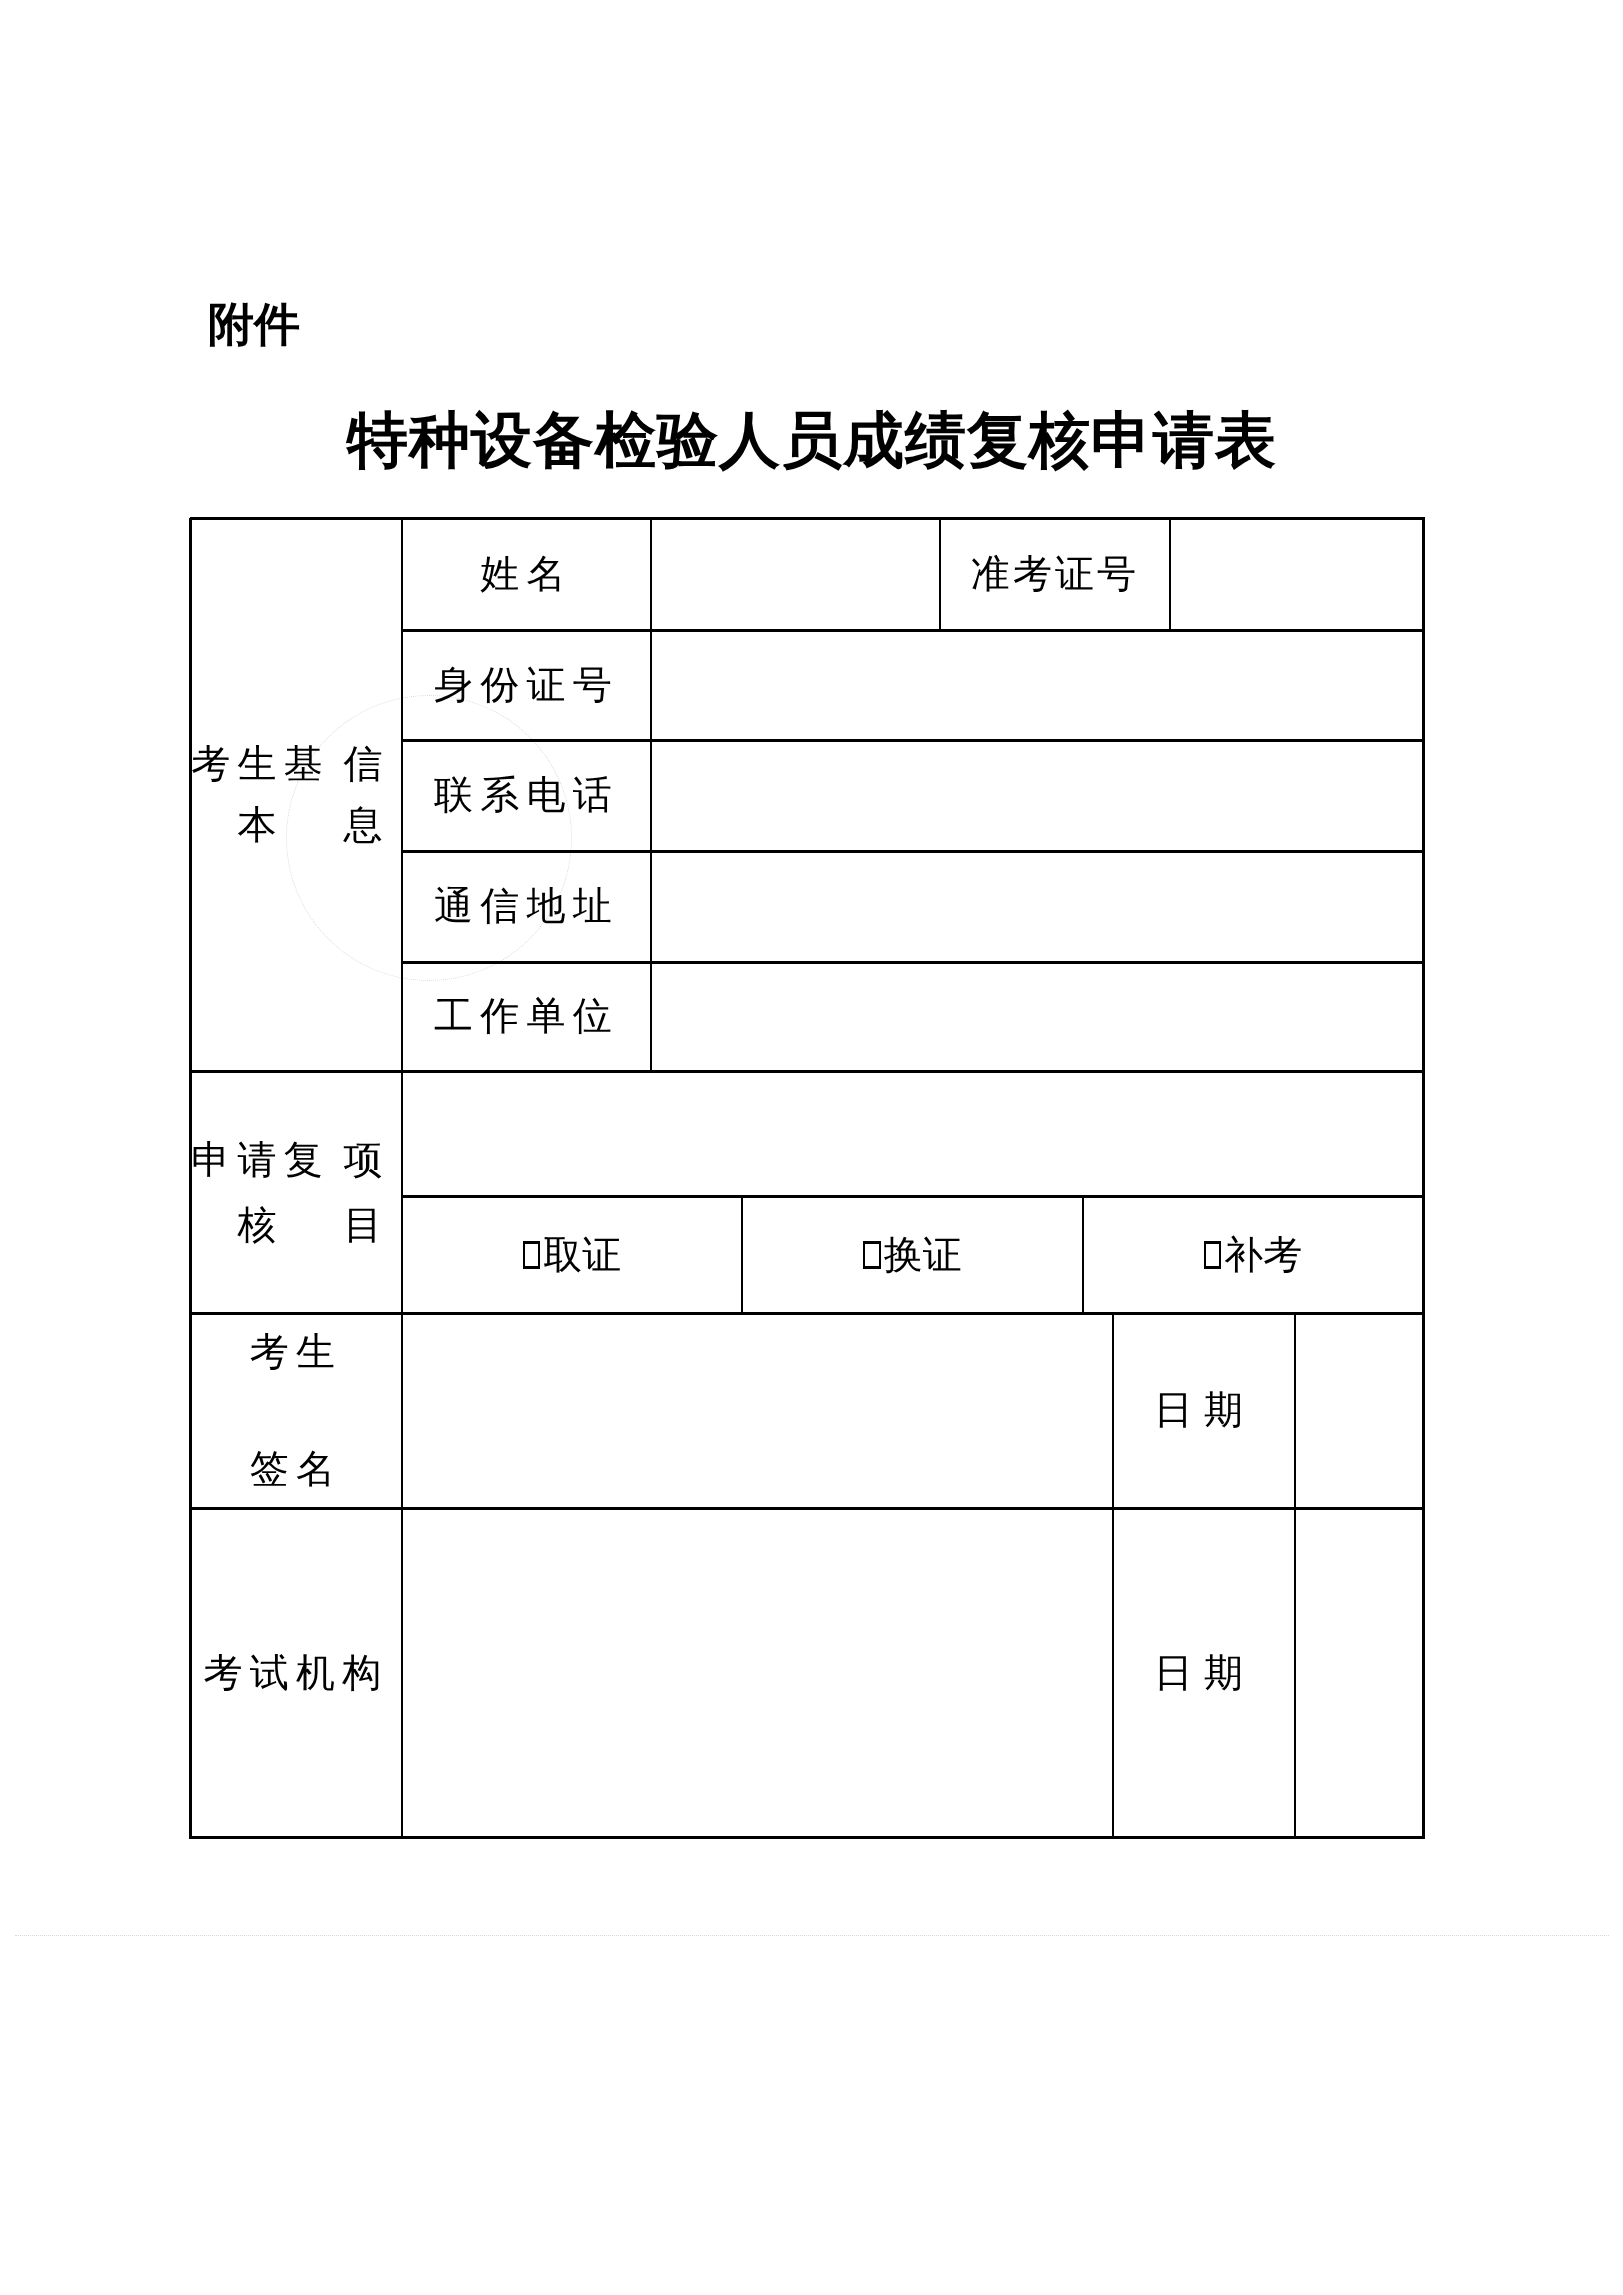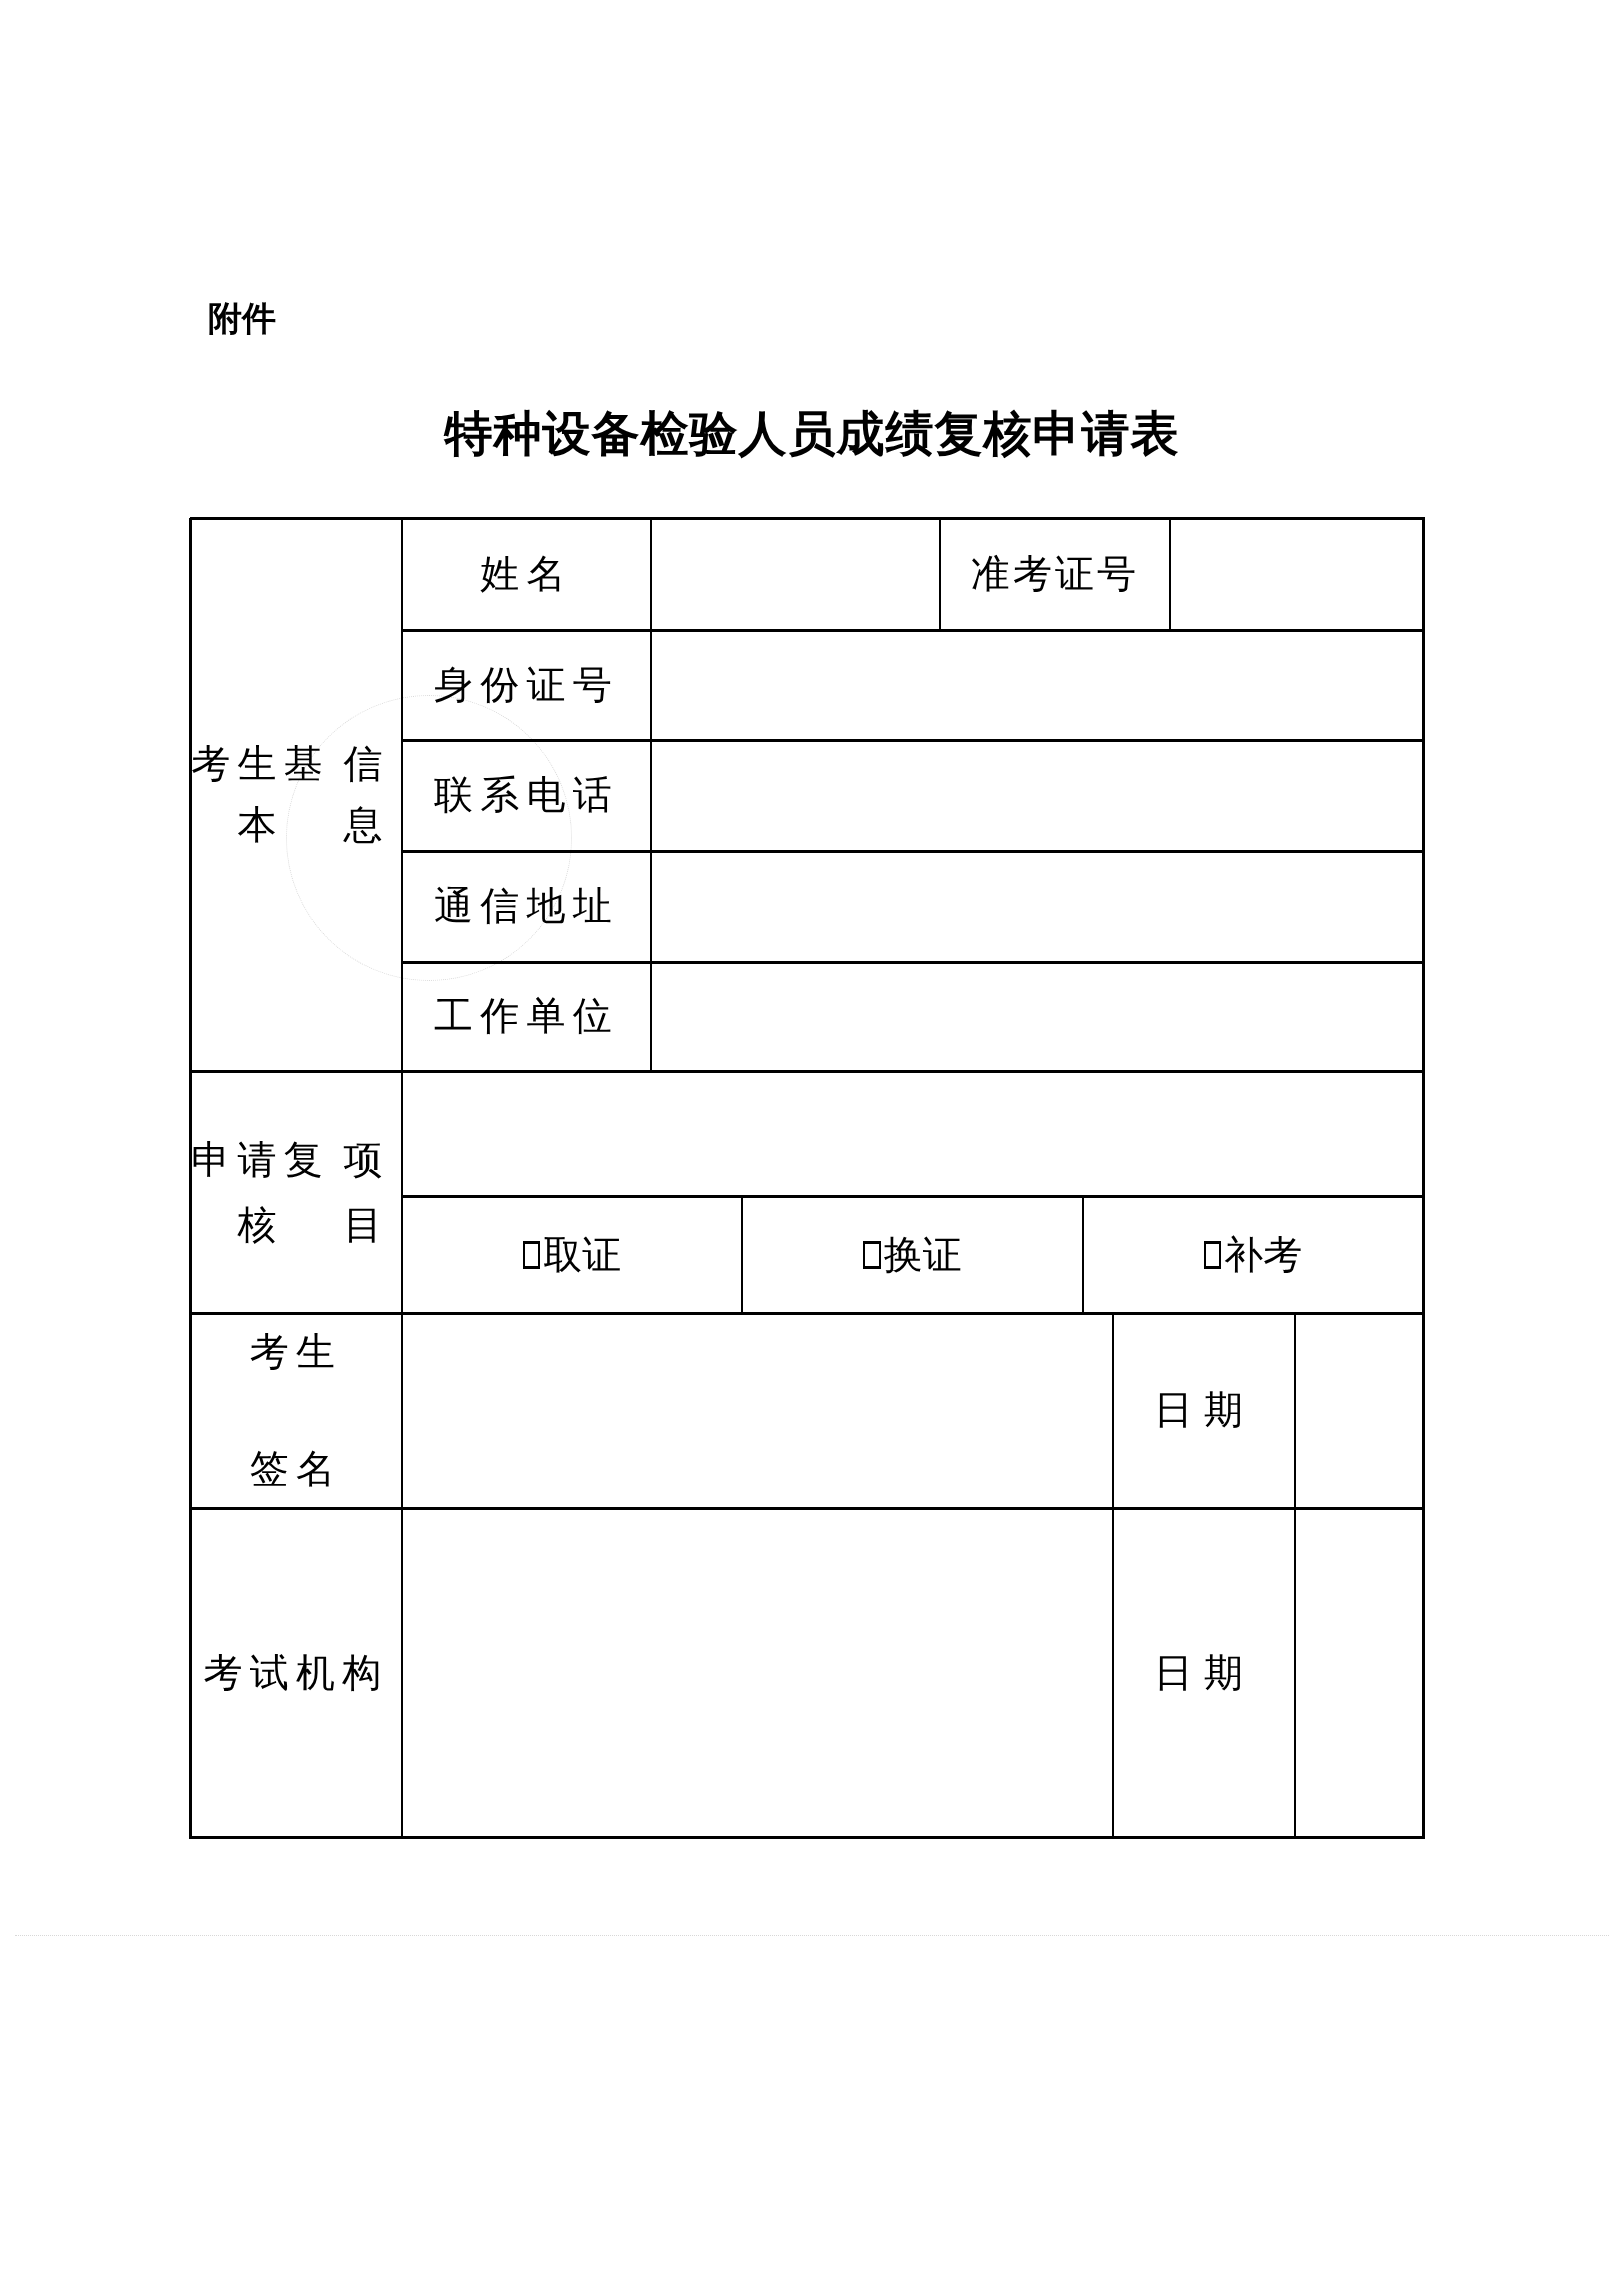--- a/index.html
+++ b/index.html
@@ -14,32 +14,32 @@
       overflow: hidden;
       color: #000;
       font-family: "DejaVu Serif", "Liberation Serif", serif;
     }
     .attachment {
       position: absolute;
       left: 208px;
       top: 301px;
       font-family: "DejaVu Sans", "Liberation Sans", sans-serif;
       font-weight: bold;
-      font-size: 34px;
+      font-size: 46px;
       line-height: 1;
     }
     .title {
       position: absolute;
       left: 0;
       width: 1624px;
       top: 409px;
       text-align: center;
       font-family: "DejaVu Serif", "Liberation Serif", serif;
       font-weight: bold;
-      font-size: 48px;
+      font-size: 61px;
       line-height: 1;
       letter-spacing: 1px;
     }
     .grid {
       position: absolute;
       left: 190px;
       top: 518px;
       width: 1233px;
       height: 1319px;
     }

